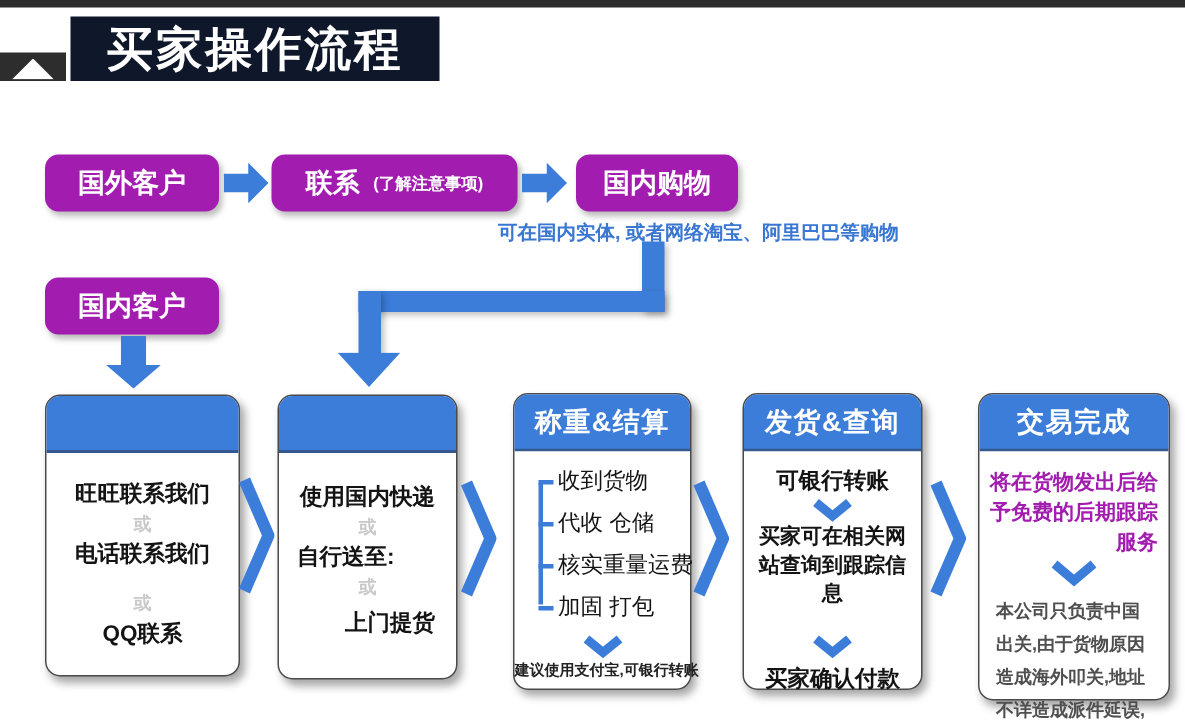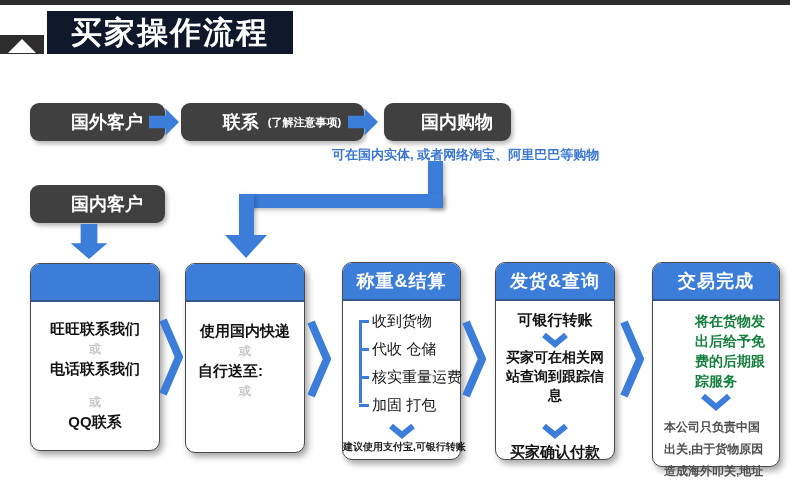--- a/index.html
+++ b/index.html
@@ -8,23 +8,23 @@
     font-family:"Liberation Sans","DejaVu Sans",sans-serif;
   }
   
   .hdr-strip{position:absolute;left:0;top:53;width:790px;height:5px;background:#2d2d2d;}
   .hdr-left{position:absolute;left:0;top:35px;width:44px;height:19px;background:#2d2d2d;}
   .hdr-tri{position:absolute;left:8px;top:4px;width:28px;height:14px;background:#fff;
     -webkit-clip-path:polygon(50% 0,100% 100%,0 100%);clip-path:polygon(50% 0,100% 100%,0 100%);}
   .hdr-title{position:absolute;left:47px;top:11px;width:246px;height:43px;background:#0f172a;
     color:#fff;font-size:31px;font-weight:bold;text-align:center;line-height:44px;letter-spacing:2px;}
   
-  .bluebox{position:absolute;background:#404040;color:#fff;font-weight:bold;border-radius:9px;
+  .bluebox{position:absolute;background:#a21caf;color:#fff;font-weight:bold;border-radius:9px;
     display:flex;align-items:center;justify-content:center;font-size:18px;
-    box-shadow:2px 3px 4px rgba(0,0,0,.28);padding-left:19px;}
+    box-shadow:2px 3px 4px rgba(0,0,0,.28);}
   .b-foreign{left:30px;top:103px;width:116px;height:38px;}
   .b-contact{left:181px;top:103px;width:164px;height:38px;}
   .b-contact .sub{font-size:11px;margin-left:9px;font-weight:bold;}
   .b-shopping{left:384px;top:103px;width:108px;height:38px;}
   .b-domestic{left:30px;top:185px;width:116px;height:38px;}
   
   .arrow-r{position:absolute;width:30px;height:28px;background:#3c7dd9;
     filter:drop-shadow(2px 2px 1px rgba(0,0,0,.3));
     -webkit-clip-path:polygon(0 28%,55% 28%,55% 2%,100% 50%,55% 98%,55% 72%,0 72%);
     clip-path:polygon(0 28%,55% 28%,55% 2%,100% 50%,55% 98%,55% 72%,0 72%);}
@@ -64,21 +64,21 @@
   .blist li{position:relative;padding-left:13px;font-size:15px;font-weight:normal;color:#141414;
     line-height:20px;margin-bottom:8px;white-space:nowrap;}
   .blist li::before{content:"";position:absolute;left:0;top:9px;width:10px;height:3px;background:#3c7dd9;}
   .pay{font-size:15px;font-weight:bold;text-align:center;margin-top:2px;color:#141414;}
   .pay-note{font-size:10px;font-weight:bold;text-align:center;color:#222;margin-top:1px;white-space:nowrap;}
   
   .step{font-size:15px;font-weight:bold;color:#141414;text-align:center;}
   .step-sm{font-size:14px;font-weight:bold;color:#141414;text-align:center;line-height:19px;padding:0 4px;}
   .c4 .s1{margin-top:10px;} .c4 .s3{margin-top:4px;}
   
-  .svc{font-size:14px;font-weight:bold;color:#15803d;text-align:left;line-height:20px;padding:0 7px;margin-top:10px;margin-left:35px;}
+  .svc{font-size:14px;font-weight:bold;color:#a21caf;text-align:right;line-height:20px;padding:0 7px;margin-top:10px;}
   .disc{font-size:12px;font-weight:600;color:#4f4f4f;line-height:22px;text-align:left;padding:0 11px;margin-top:5px;}
   
   .chev{position:absolute;}
   .chev polyline{fill:none;stroke:#3c7dd9;stroke-width:8;}
   .chev-d{display:block;margin:2px auto 0;}
   .chev-d polyline{fill:none;stroke:#3c7dd9;stroke-width:6;}
   .cv1{left:159px;top:316px;} .cv2{left:307px;top:318px;} .cv3{left:462px;top:318px;} .cv4{left:620px;top:318px;}
   .mt18{margin-top:18px;}
 </style>
 </head>
@@ -125,20 +125,21 @@
       <polyline points="4,4 20,41 4,78"></polyline>
     </svg>
 
   <div class="card c2">
     <div class="card-h"></div>
     <div class="body">
       <div class="itm">使用国内快递</div>
       <div class="or">或</div>
       <div class="itm al-left">自行送至:</div>
       <div class="or">或</div>
+      <div class="itm al-right">上门提货</div>
     </div>
   </div>
 
   <svg class="chev cv2" width="24" height="82">
       <polyline points="4,4 20,41 4,78"></polyline>
     </svg>
 
   <div class="card c3">
     <div class="card-h">称重&amp;结算</div>
     <div class="body">

